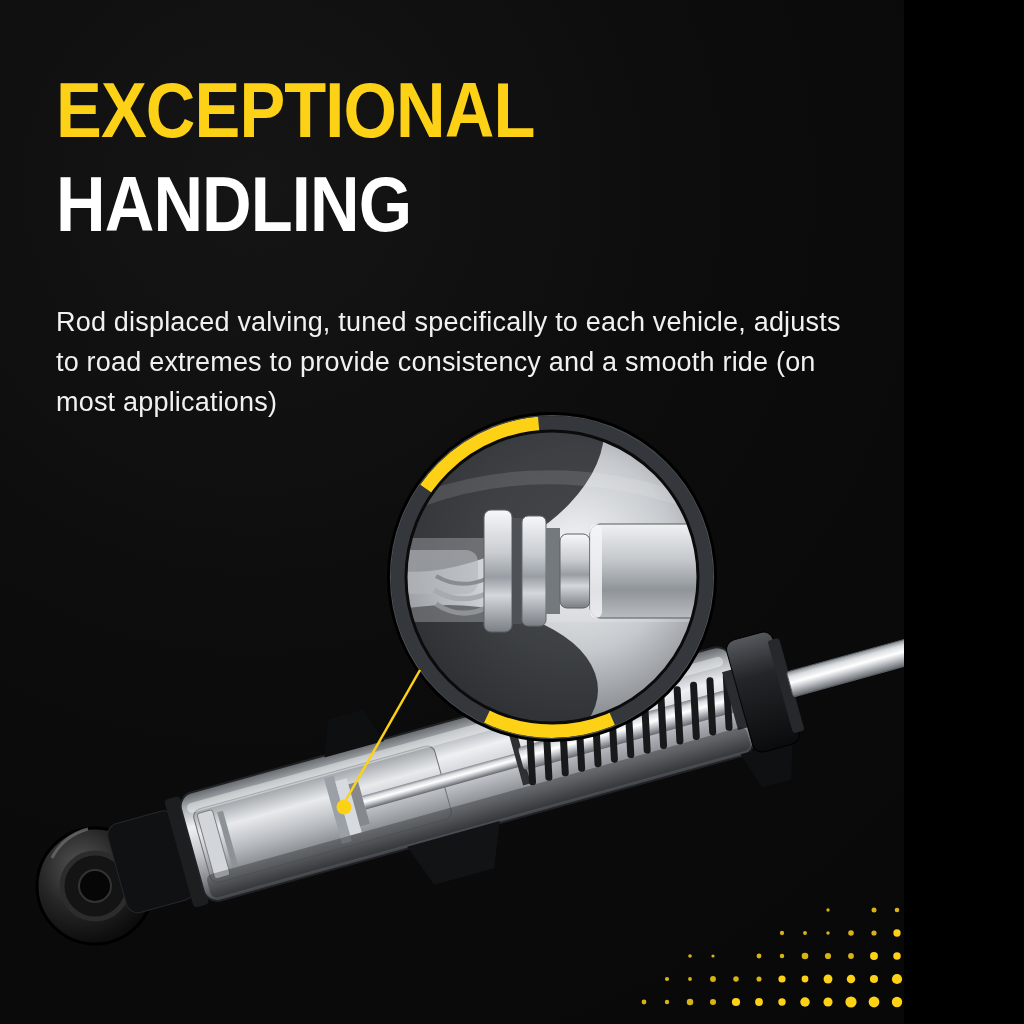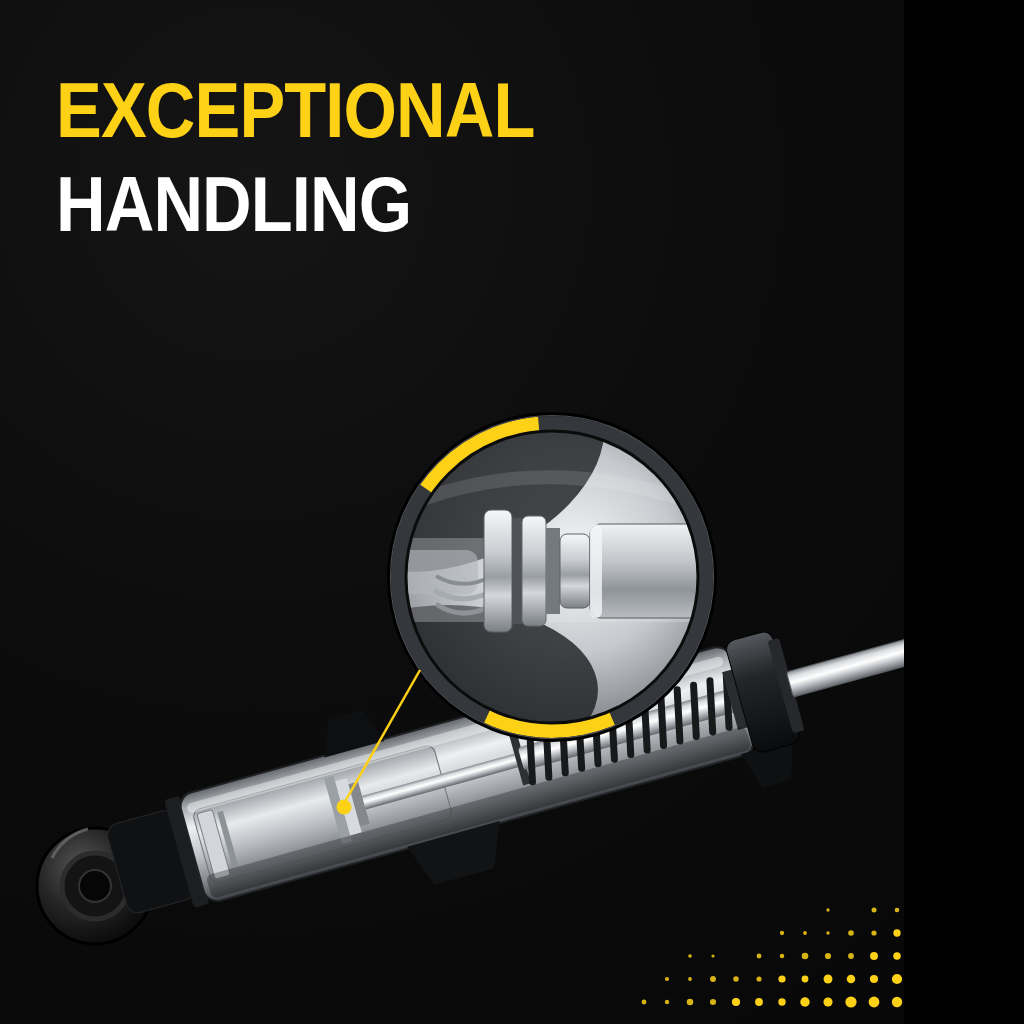--- a/index.html
+++ b/index.html
@@ -258,15 +258,16 @@
         <circle cx="989" cy="887" r="2.65" class="dot" opacity="0.85"></circle>
         <circle cx="966" cy="887" r="2.85" class="dot" opacity="0.85"></circle>
         <circle cx="943" cy="887" r="1.80" class="dot" opacity="0.85"></circle>
         <circle cx="920" cy="887" r="2.00" class="dot" opacity="0.85"></circle>
       </g>
   </svg>
 
   <div class="copy">
     <h1 class="hl hl-yellow">EXCEPTIONAL</h1>
     <h1 class="hl hl-white">HANDLING</h1>
+    <p class="body-copy">Rod displaced valving, tuned specifically to each vehicle, adjusts to road extremes to provide consistency and a smooth ride (on most applications)</p>
   </div>
 
 </div>
 
 </body></html>

